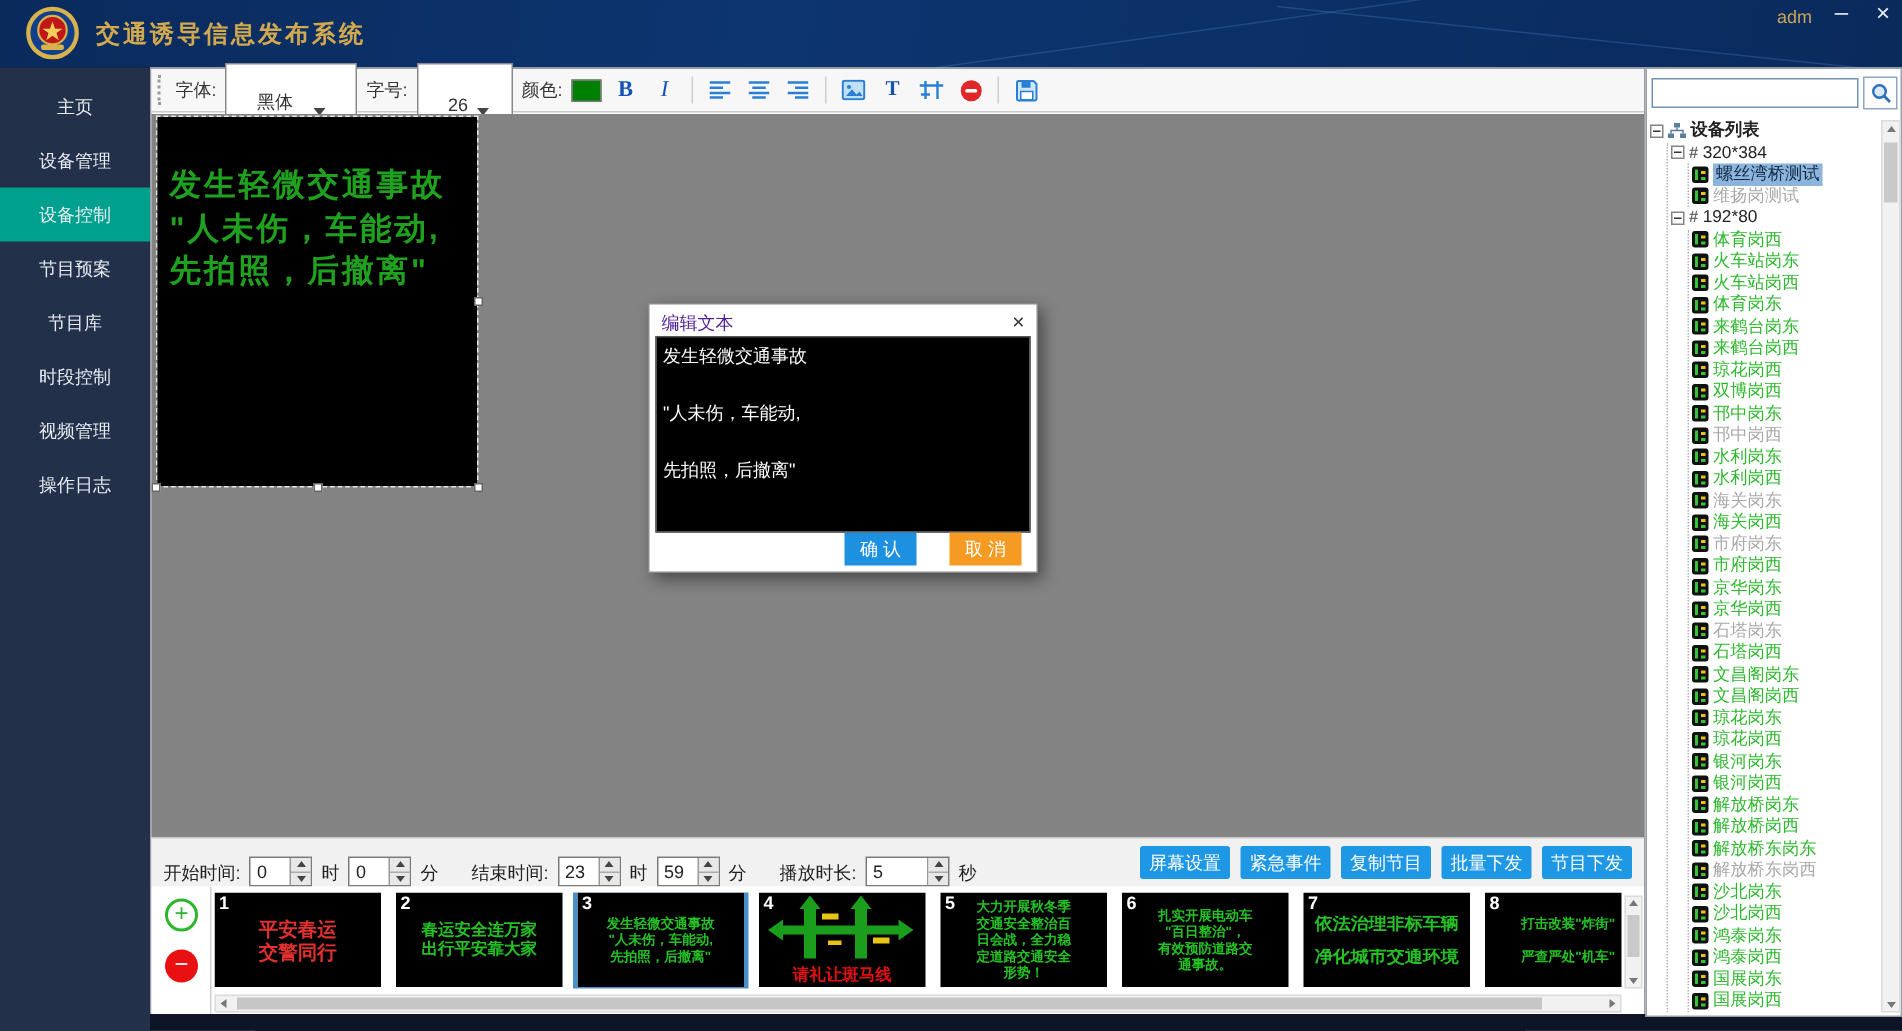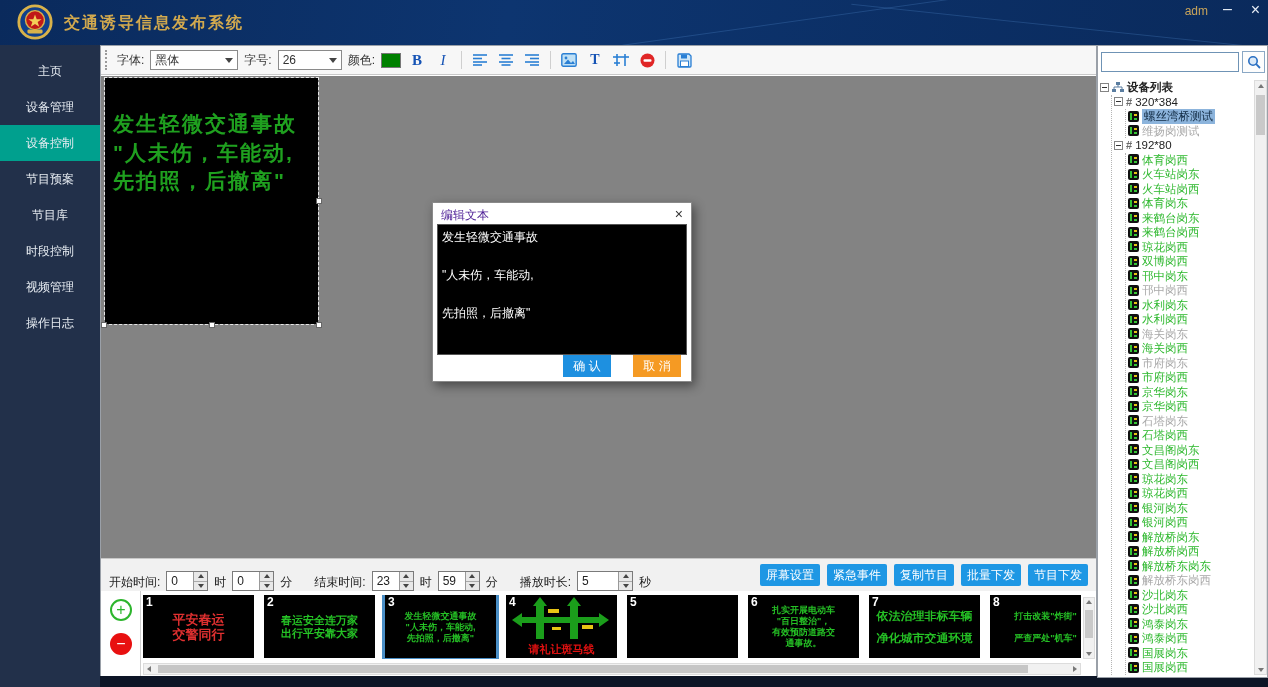--- a/index.html
+++ b/index.html
@@ -27,22 +27,22 @@
 
   
   #main { position:absolute; left:100px; top:45px; width:997px; height:631px; background:#fff;
     border:1px solid #9aa0a8; }
 
   
   #toolbar { position:absolute; left:0; top:0; width:995px; height:29px; background:#f7f7f7;
     border-bottom:1px solid #c9c9c9; display:flex; align-items:center; gap:6px; padding-left:4px;
     font-size:12px; color:#333; }
   #grip { width:4px; height:20px; border-left:2px dotted #9a9a9a; margin-right:2px; }
-  .combo { display:inline-flex; align-items:center; justify-content:space-between;
-    border:1px solid #8a8a8a; background:#fff; height:20px; padding:0 4px; }
+  .combo { display:inline-flex; align-items:flex-end; justify-content:space-between;
+    border:1px solid #8a8a8a; background:#fff; height:36px; padding:0 20px; }
   .combo .tri-down { margin-left:6px; }
   #font-combo { width:88px; } #size-combo { width:64px; }
   #color-swatch { width:20px; height:15px; background:#008000; border:1px solid #777; }
   .tbtn { display:inline-flex; align-items:center; justify-content:center; width:20px; height:20px;
     cursor:pointer; }
   .tsep { width:1px; height:18px; background:#cfcfcf; margin:0 2px; }
   #bold-btn span { color:#1553b5; font-weight:bold; font-size:15px; font-family:"Liberation Serif",serif; }
   #italic-btn span { color:#1553b5; font-style:italic; font-size:15px; font-family:"Liberation Serif",serif; }
   #text-btn span { color:#1553b5; font-weight:bold; font-size:14px; font-family:"Liberation Serif",serif; }
 
@@ -399,20 +399,27 @@
                   <polygon points="101,23 91,16 91,30"></polygon>
                 </g>
                 <rect x="40" y="12" width="11" height="4" fill="#e8c415"></rect>
                 <rect x="74" y="28" width="11" height="4" fill="#e8c415"></rect>
                 <rect x="44" y="30" width="9" height="3" fill="#e8c415"></rect>
               </svg></div>
             <div class="caption" style="color: rgb(224, 16, 16);">请礼让斑马线</div>
           </div>
           <div class="thumb">
             <span class="num">5</span>
+            <div class="tlines" style="color: rgb(37, 192, 37); font-size: 9px; line-height: 11px;">
+              <div>大力开展秋冬季</div>
+              <div>交通安全整治百</div>
+              <div>日会战，全力稳</div>
+              <div>定道路交通安全</div>
+              <div>形势！</div>
+            </div>
           </div>
           <div class="thumb">
             <span class="num">6</span>
             <div class="tlines" style="color: rgb(37, 192, 37); font-size: 9px; line-height: 11px;">
               <div>扎实开展电动车</div>
               <div>"百日整治"，</div>
               <div>有效预防道路交</div>
               <div>通事故。</div>
             </div>
           </div>

